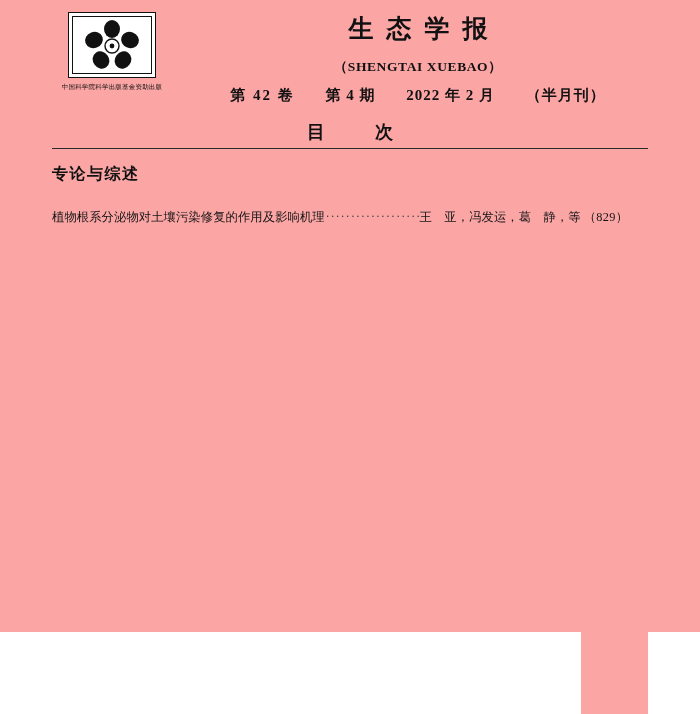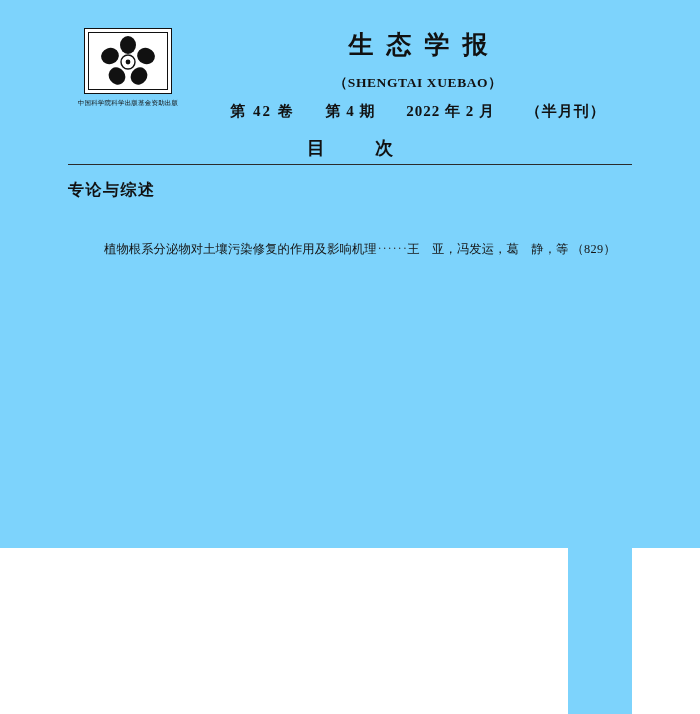--- a/index.html
+++ b/index.html
@@ -10,25 +10,25 @@
   body {
     width: 700px;
     height: 714px;
     font-family: "Liberation Serif", "DejaVu Serif", serif;
     color: #1a1a1a;
     position: relative;
     overflow: hidden;
   }
   .page {
     width: 700px;
-    height: 548px;
+    height: 632px;
     position: relative;
     box-sizing: border-box;
-    padding: 16px;
-    background: #7dd3fc;
+    padding: 0;
+    background: #fca5a5;
   }
 
   
   .masthead {
     display: flex;
     align-items: flex-start;
     padding: 8px 30px 0 58px;
     height: 112px;
     box-sizing: border-box;
   }
@@ -124,21 +124,20 @@
     align-items: baseline;
     font-size: 12.3px;
     line-height: 1.52;
     padding: 3.5px 0 3.5px 0;
     color: #151515;
     position: relative;
   }
   .entry .etitle {
     white-space: nowrap;
     letter-spacing: 0.1px;
-    margin-left: 36px;
   }
   .entry .dots {
     flex: 1 1 auto;
     overflow: hidden;
     white-space: nowrap;
     color: #333;
     letter-spacing: 1.2px;
     font-size: 11.5px;
     margin: 0 1px;
     transform: translateY(-1px);

